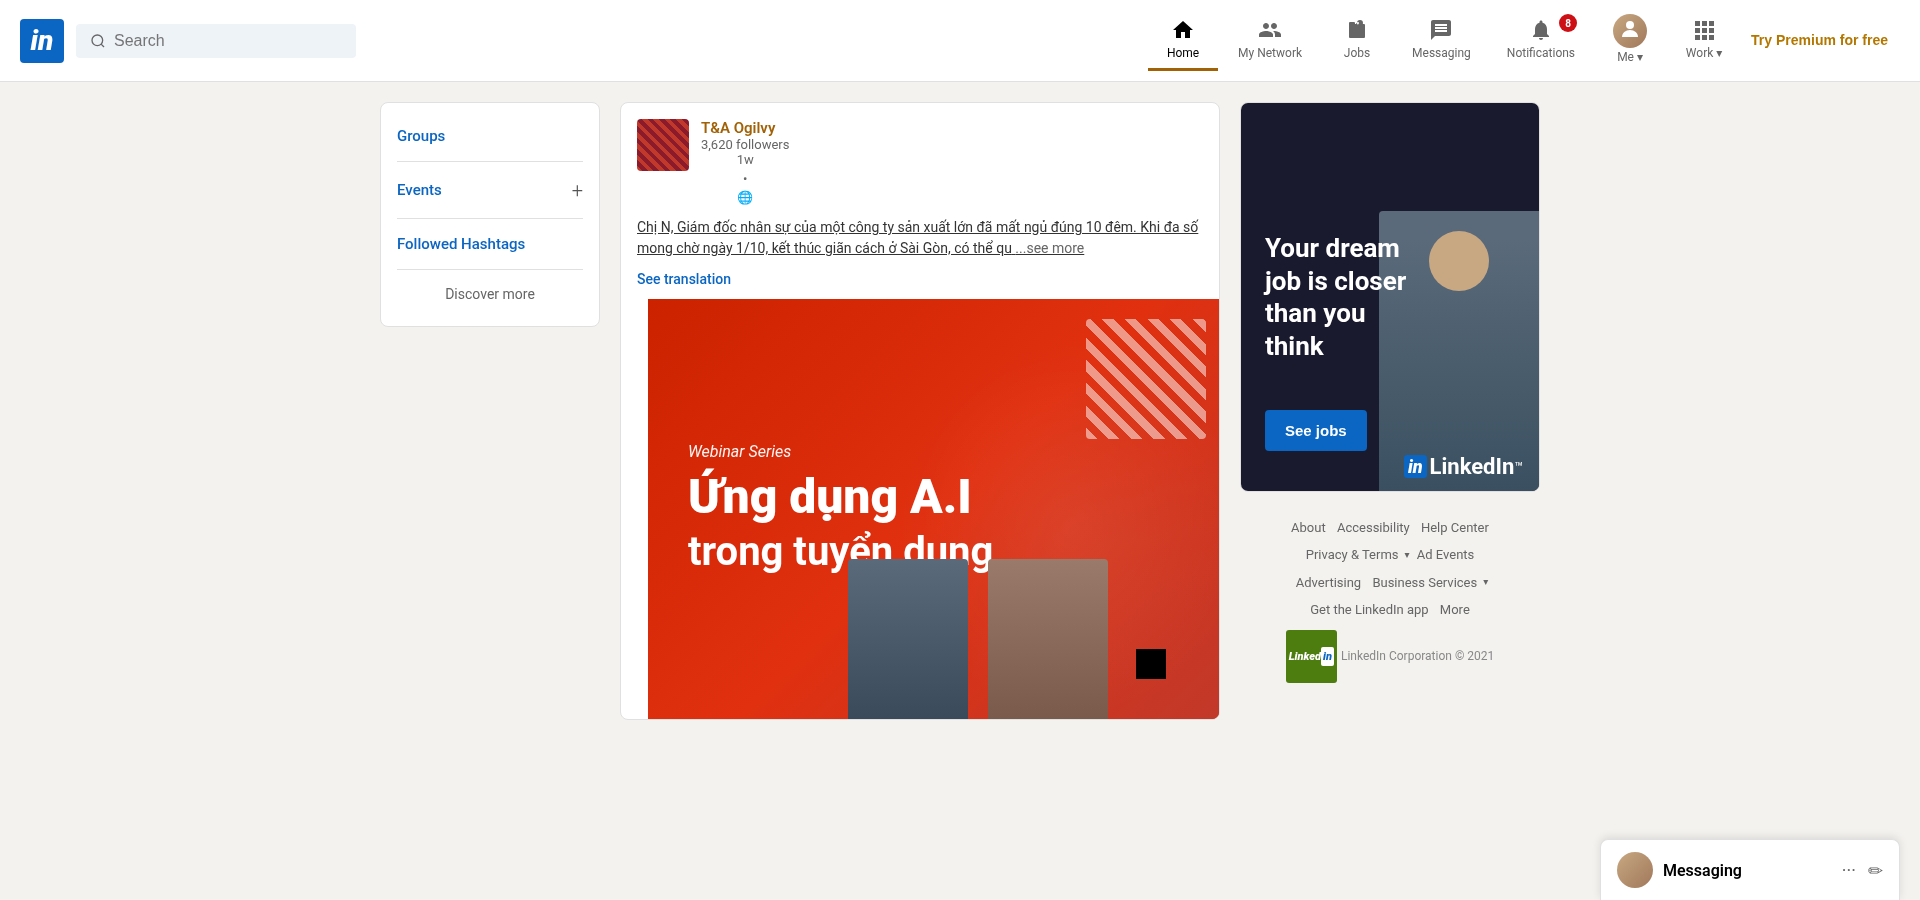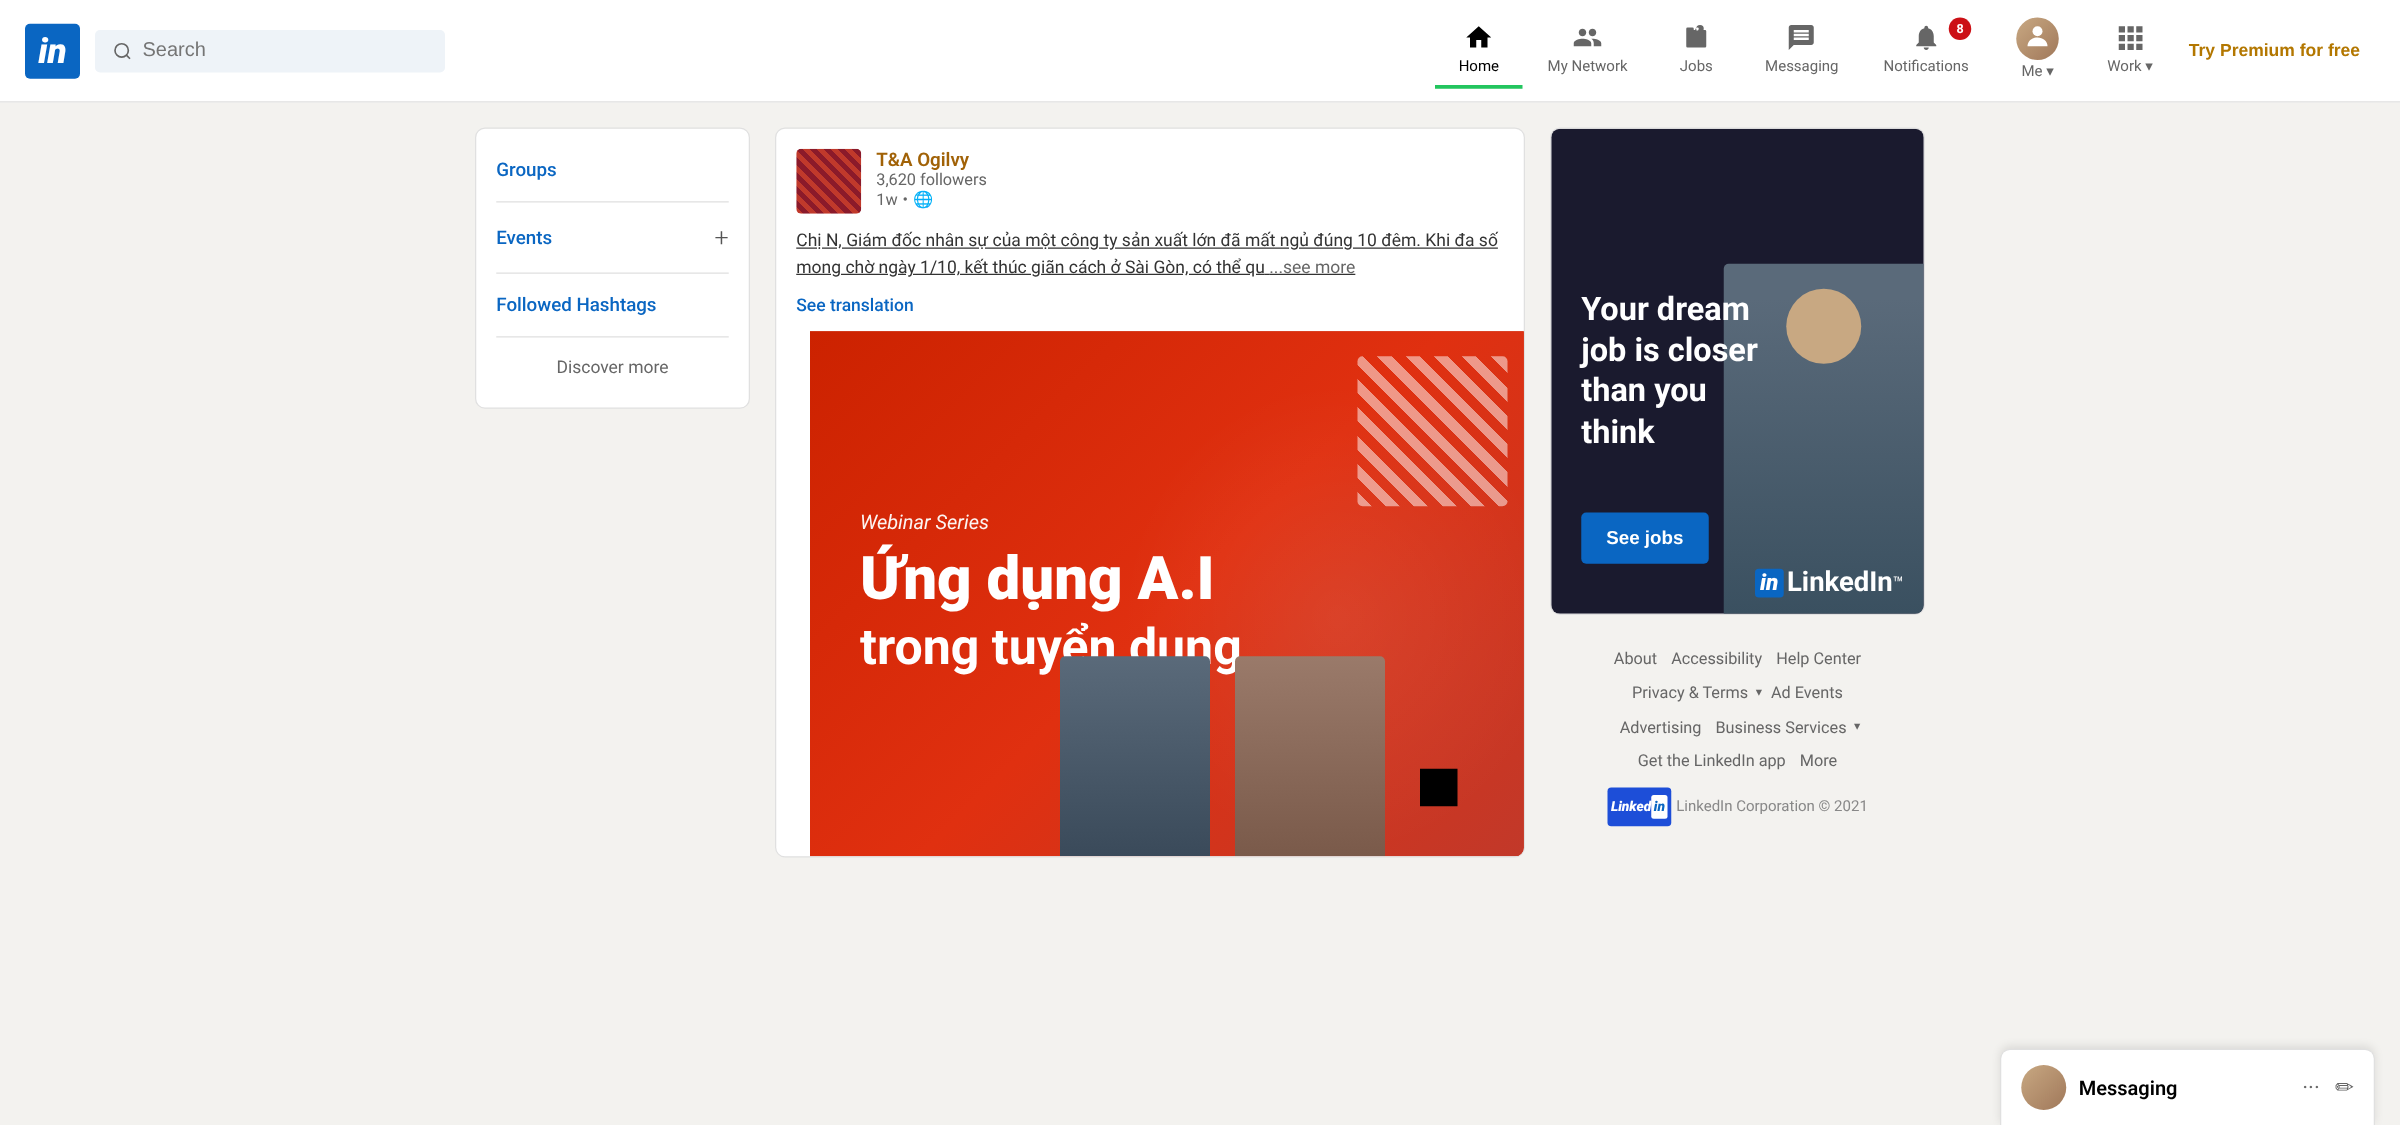--- a/index.html
+++ b/index.html
@@ -68,21 +68,21 @@
       padding: 8px 16px;
       cursor: pointer;
       color: #666;
       font-size: 12px;
       border-bottom: 3px solid transparent;
       min-width: 70px;
       position: relative;
     }
     .nav-item.active {
       color: #000;
-      border-bottom: 3px solid #22c55e;
+      border-bottom: 3px solid #a16207;
     }
     .nav-item svg { margin-bottom: 4px; }
     .nav-item-label { font-size: 12px; }
     .nav-badge {
       position: absolute;
       top: 4px;
       right: 14px;
       background: #cc1016;
       color: #fff;
       font-size: 10px;
@@ -211,20 +211,21 @@
     .post-meta .followers {
       font-size: 13px;
       color: #666;
     }
     .post-meta .time-row {
       font-size: 13px;
       color: #666;
       display: flex;
       align-items: center;
       gap: 4px;
+      flex-direction: column;
     }
     .post-content {
       padding: 0 16px 12px;
     }
     .post-text-title {
       font-size: 14px;
       font-weight: 600;
       color: #000;
       margin-bottom: 6px;
     }
@@ -446,23 +447,23 @@
       text-align: center;
       margin-top: 8px;
       display: flex;
       align-items: center;
       justify-content: center;
       gap: 4px;
     }
     .li-logo-small {
       display: inline-flex;
       align-items: center;
-      background: #1d4ed8;
+      background: #4d7c0f;
       border-radius: 3px;
-      padding: 6px 3px;
+      padding: 17px 3px;
       font-size: 11px;
       font-weight: 900;
       color: #fff;
       font-style: italic;
     }
     .privacy-dropdown {
       display: inline-flex;
       align-items: center;
       gap: 2px;
       cursor: pointer;

